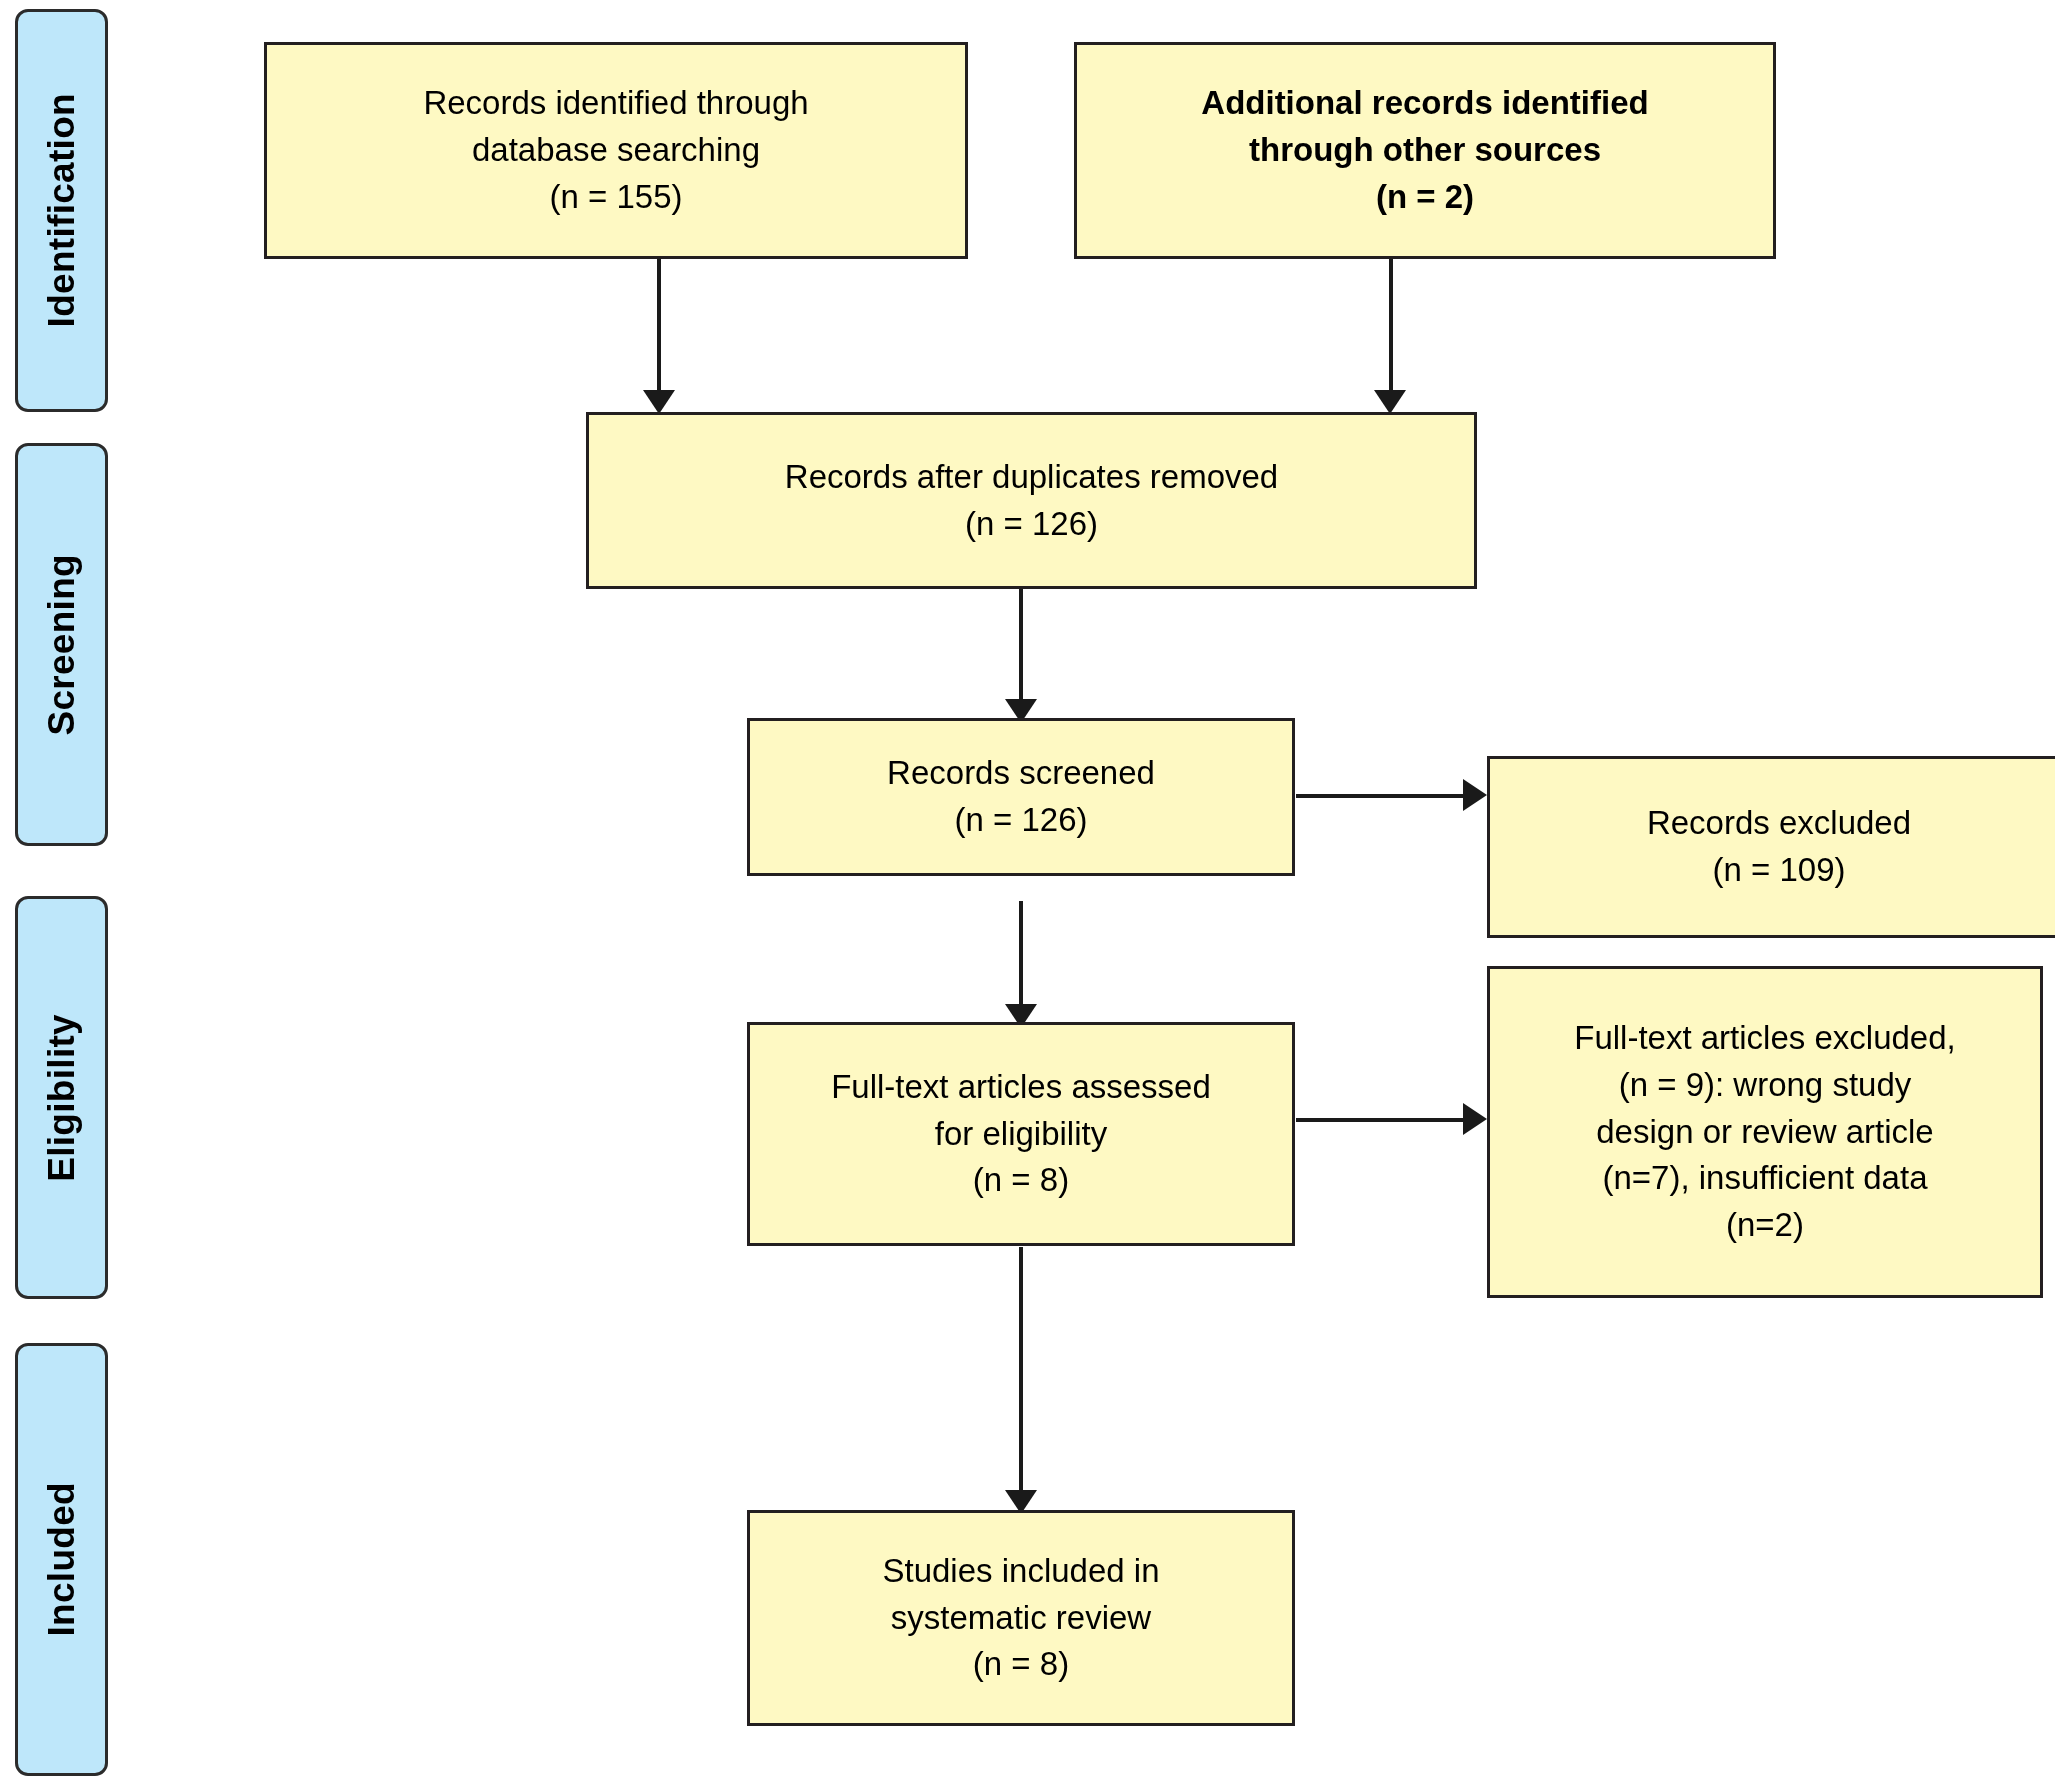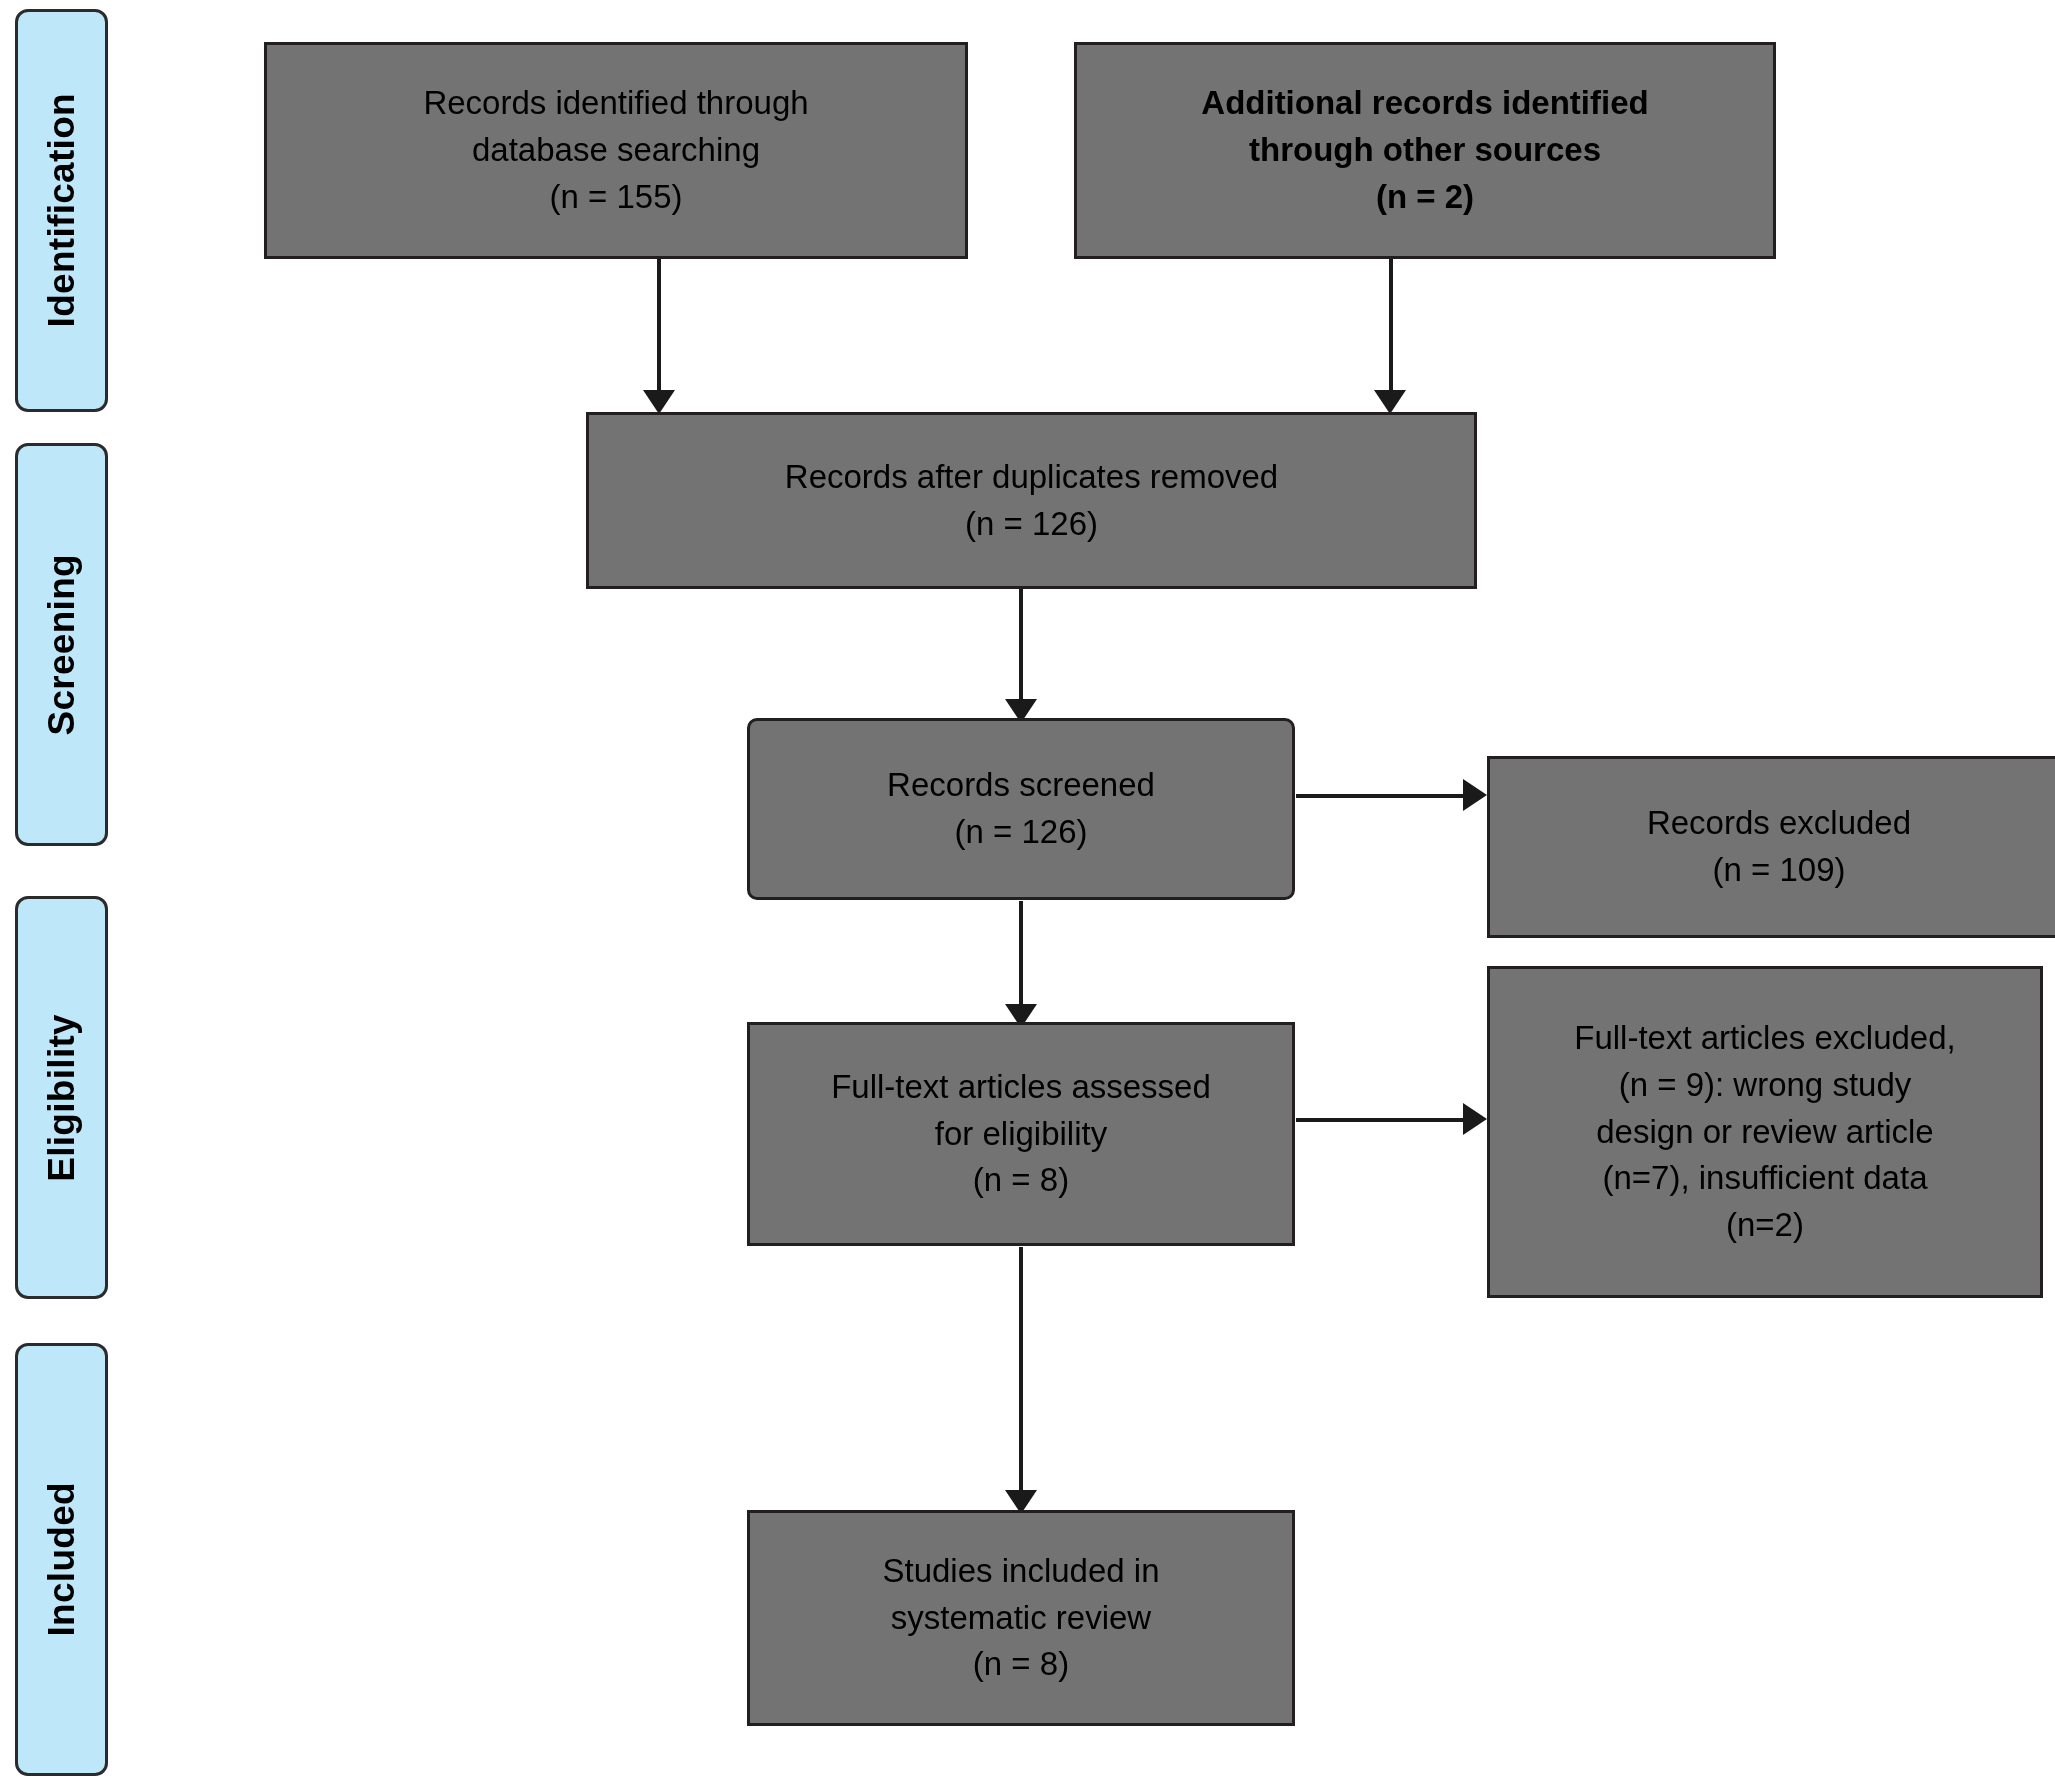--- a/index.html
+++ b/index.html
@@ -37,21 +37,21 @@
     font-weight: bold;
     color: #000000;
     letter-spacing: 0.3px;
     white-space: nowrap;
     line-height: 1;
   }
 
   
   .flow-box {
     position: absolute;
-    background: #737373;
+    background: #fef9c3;
     border: 3px solid #231f20;
     box-sizing: border-box;
     display: flex;
     align-items: center;
     justify-content: center;
     text-align: center;
   }
   .flow-text {
     font-size: 33px;
     line-height: 1.42;
@@ -128,21 +128,21 @@
   <div class="arrow-down" style="left:1374px; top:390px;"></div>
 
   <div class="flow-box" style="left:586px; top:412px; width:891px; height:177px;">
     <div class="flow-text">Records after duplicates removed
 (n = 126)</div>
   </div>
 
   <div class="vline" style="left:1019px; top:589px; height:121px;"></div>
   <div class="arrow-down" style="left:1005px; top:699px;"></div>
 
-  <div class="flow-box" style="left:747px; top:718px; width:548px; height:182px;border-radius:10px;">
+  <div class="flow-box" style="left:747px; top:718px; width:548px; height:158px;">
     <div class="flow-text">Records screened
 (n = 126)</div>
   </div>
 
   <div class="flow-box" style="left:1487px; top:756px; width:584px; height:182px;">
     <div class="flow-text">Records excluded
 (n = 109)</div>
   </div>
 
   <div class="hline" style="left:1296px; top:794px; width:171px;"></div>

